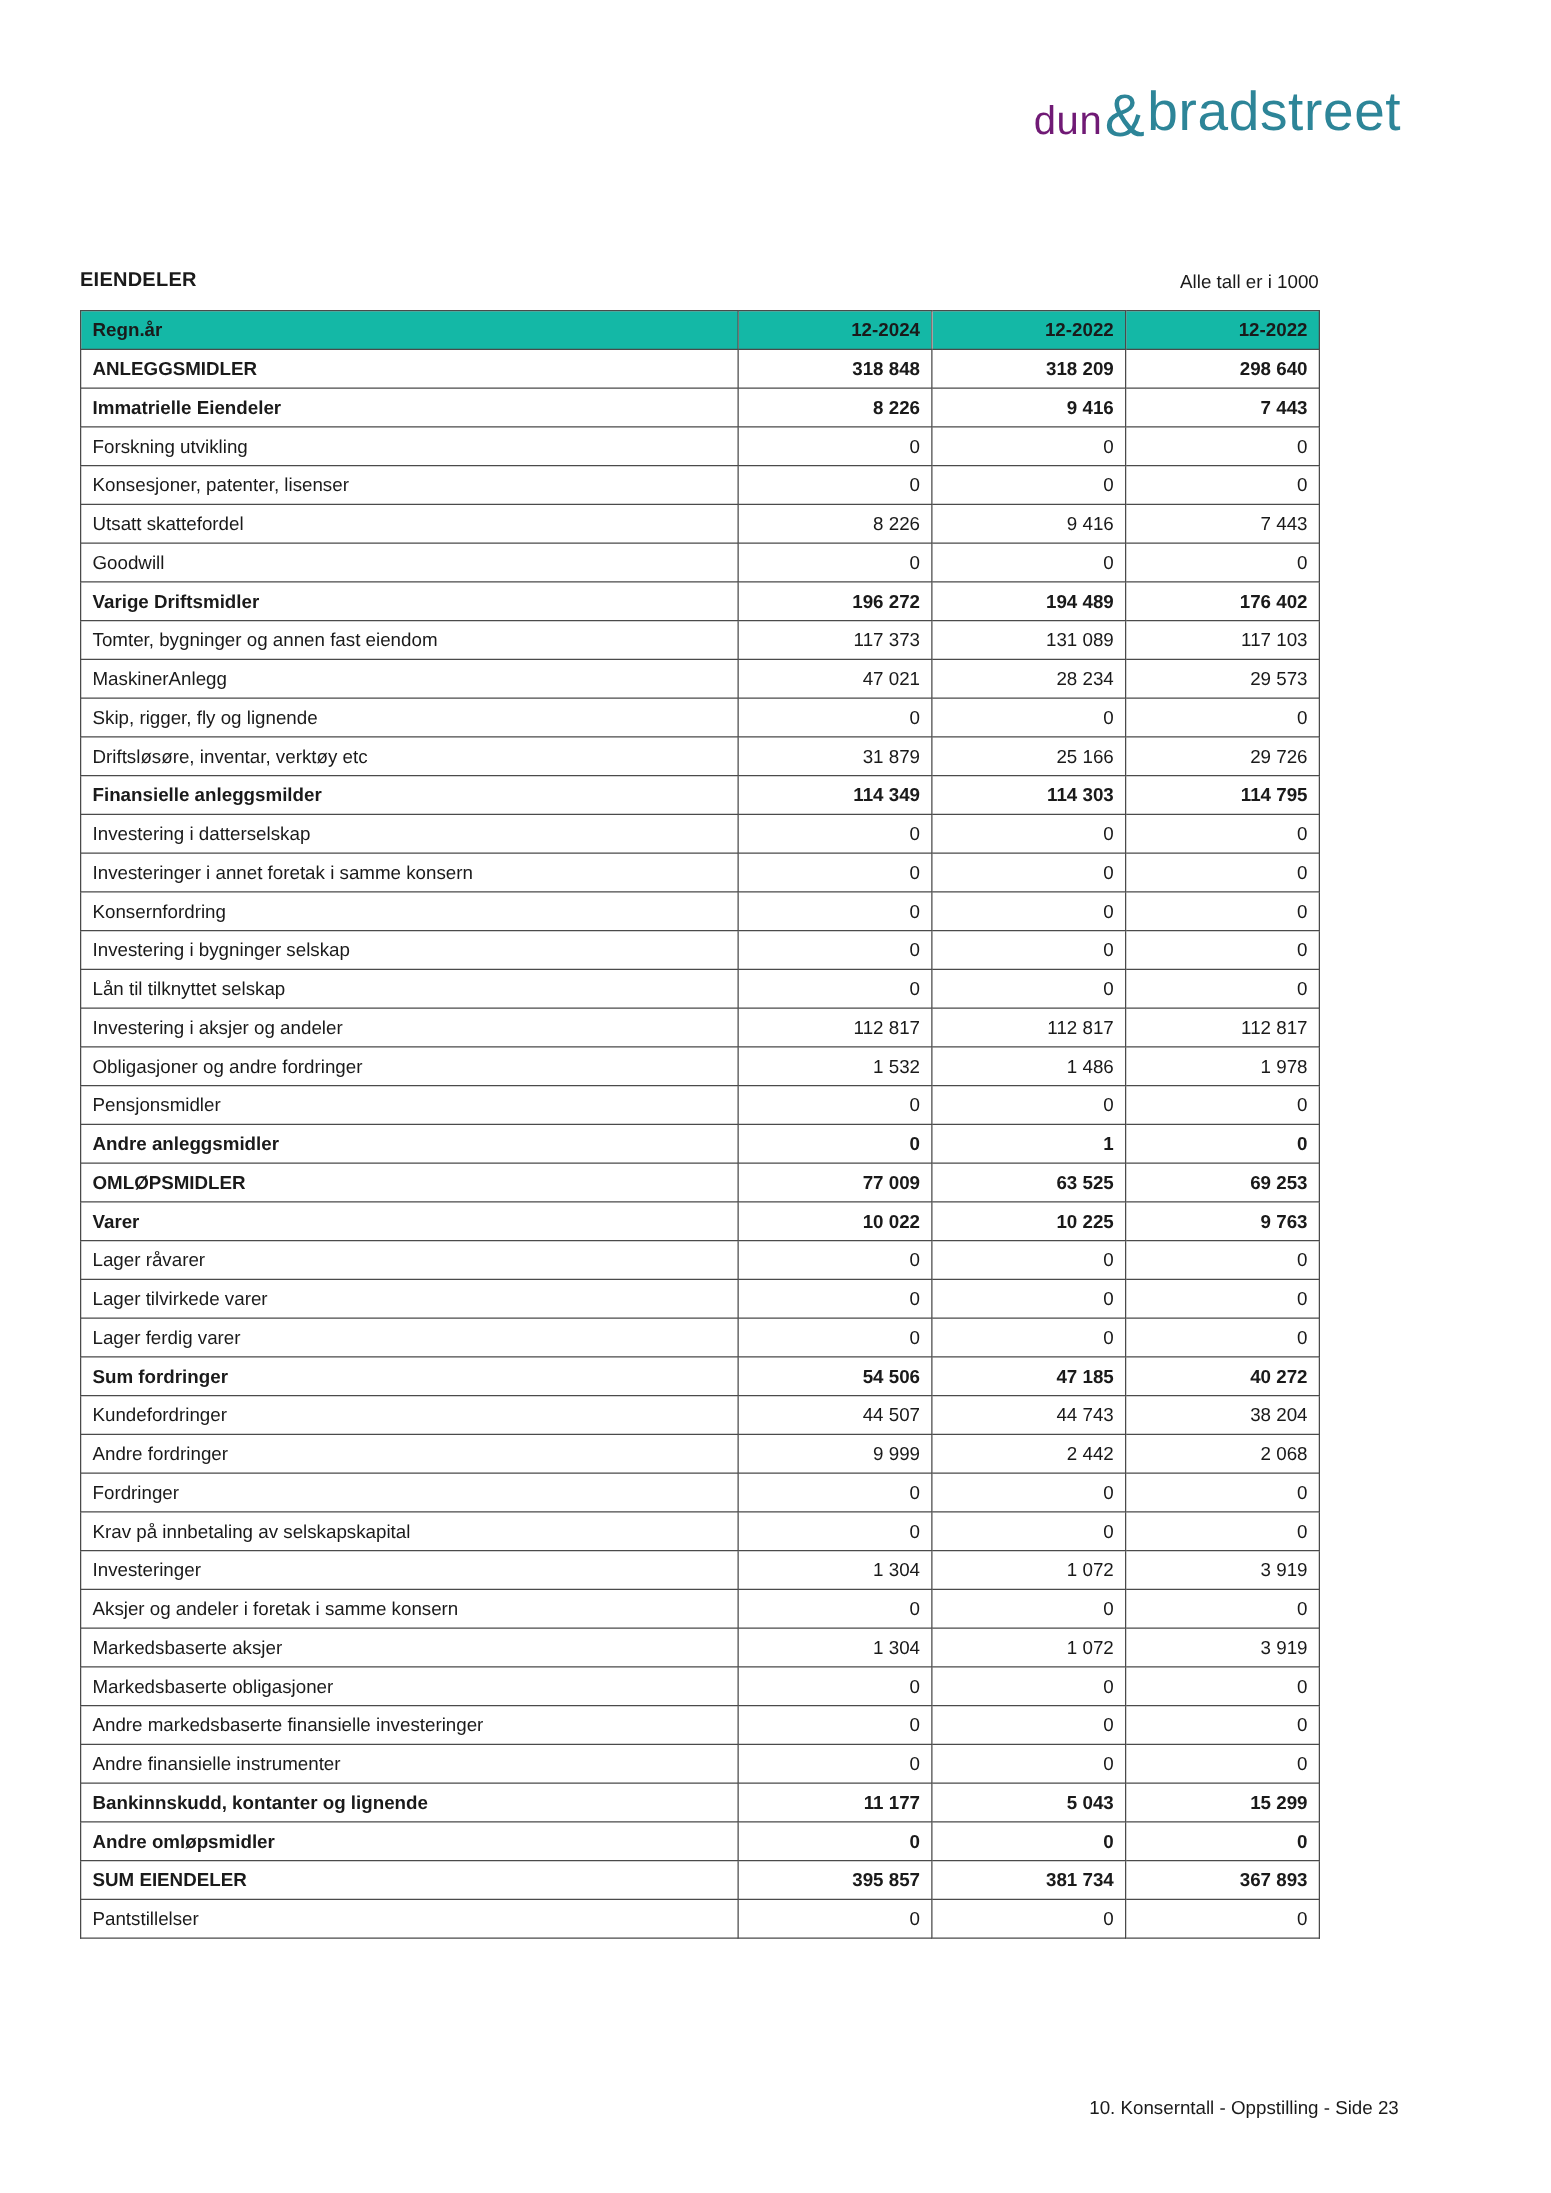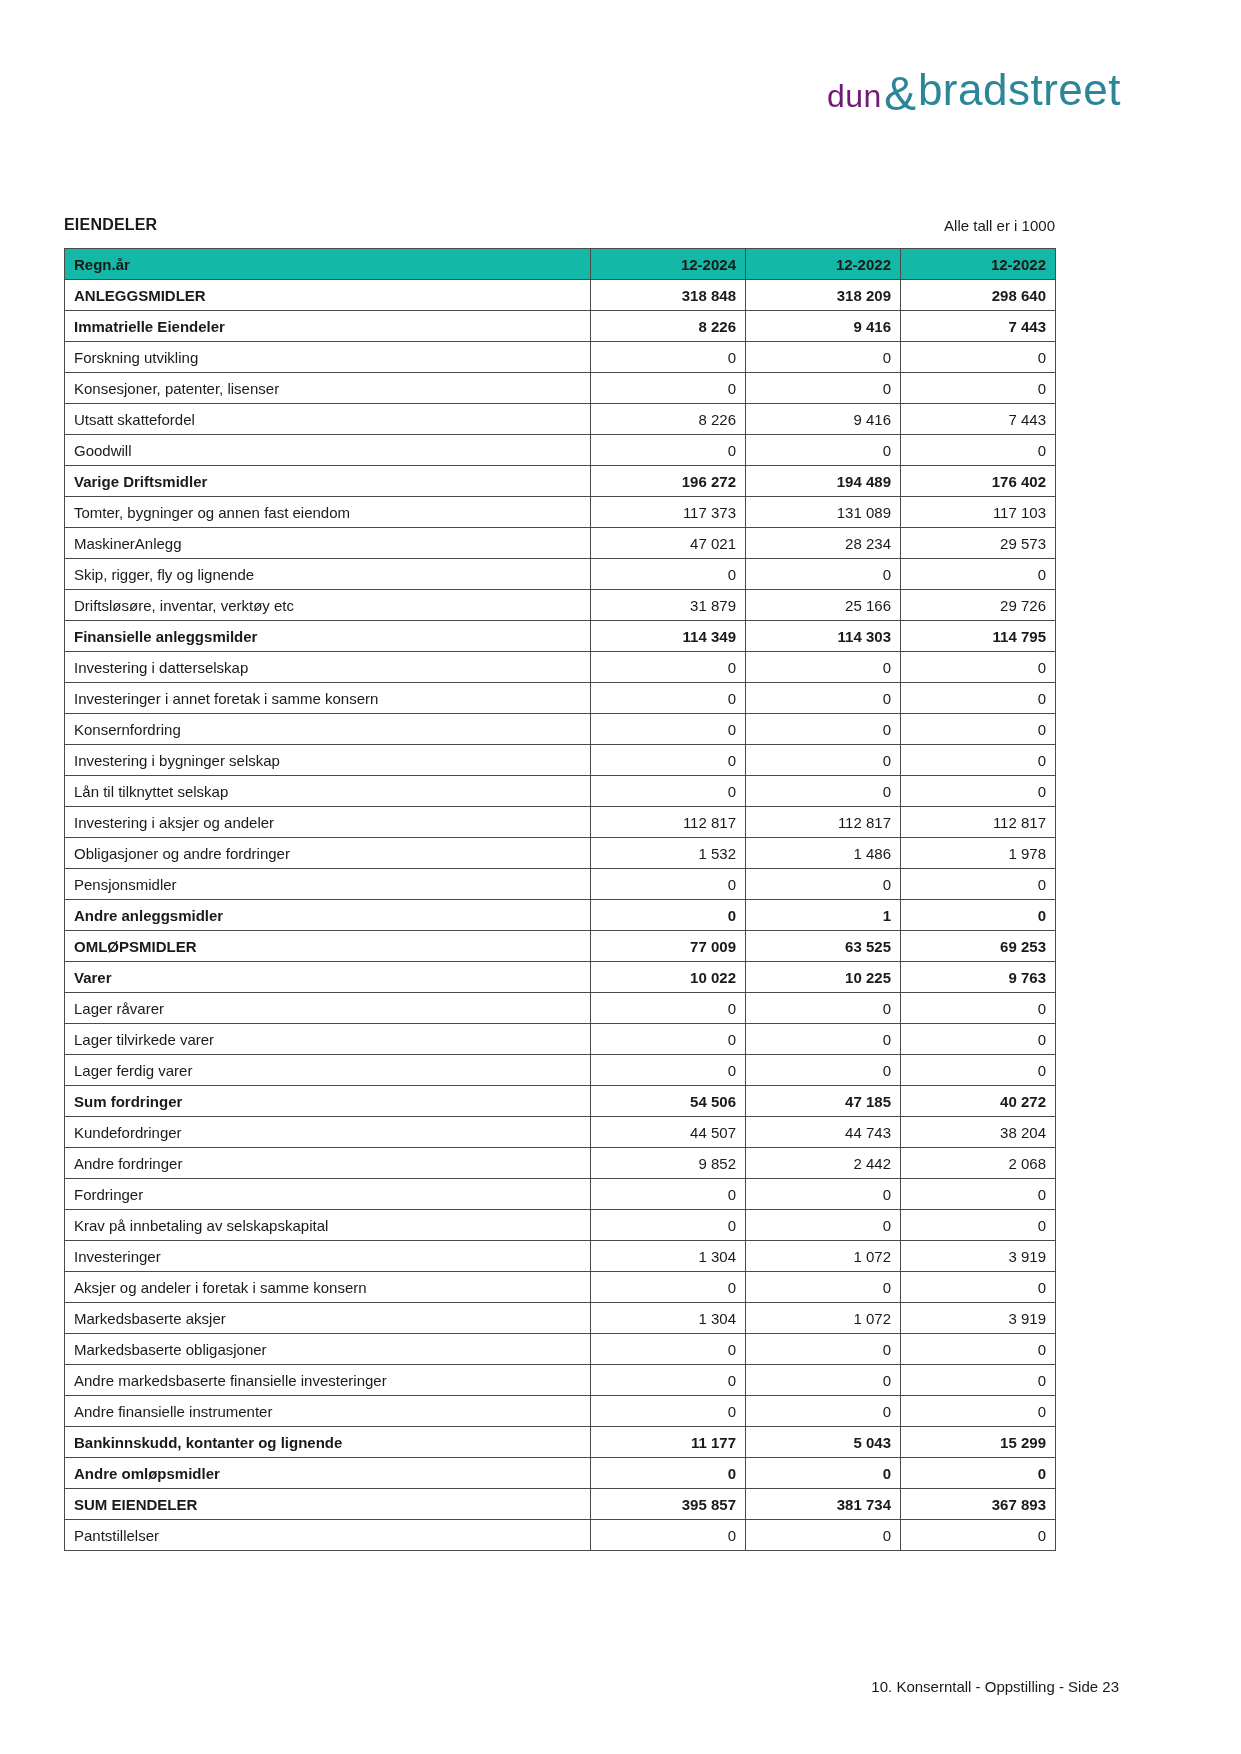--- a/index.html
+++ b/index.html
@@ -259,21 +259,21 @@
         <td class="num">40 272</td>
       </tr>
       <tr>
         <td>Kundefordringer</td>
         <td class="num">44 507</td>
         <td class="num">44 743</td>
         <td class="num">38 204</td>
       </tr>
       <tr>
         <td>Andre fordringer</td>
-        <td class="num">9 852</td>
+        <td class="num">9 999</td>
         <td class="num">2 442</td>
         <td class="num">2 068</td>
       </tr>
       <tr>
         <td>Fordringer</td>
         <td class="num">0</td>
         <td class="num">0</td>
         <td class="num">0</td>
       </tr>
       <tr>

